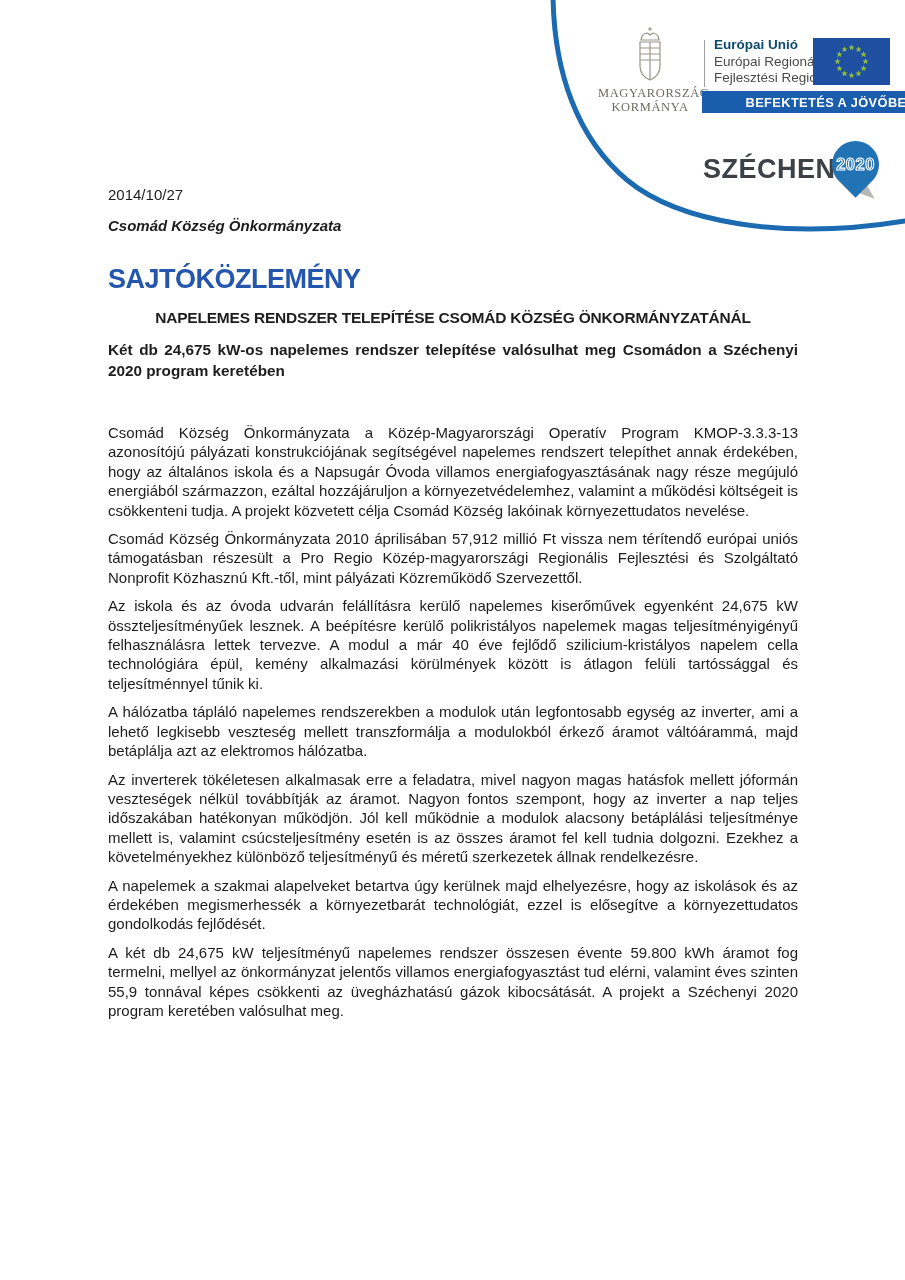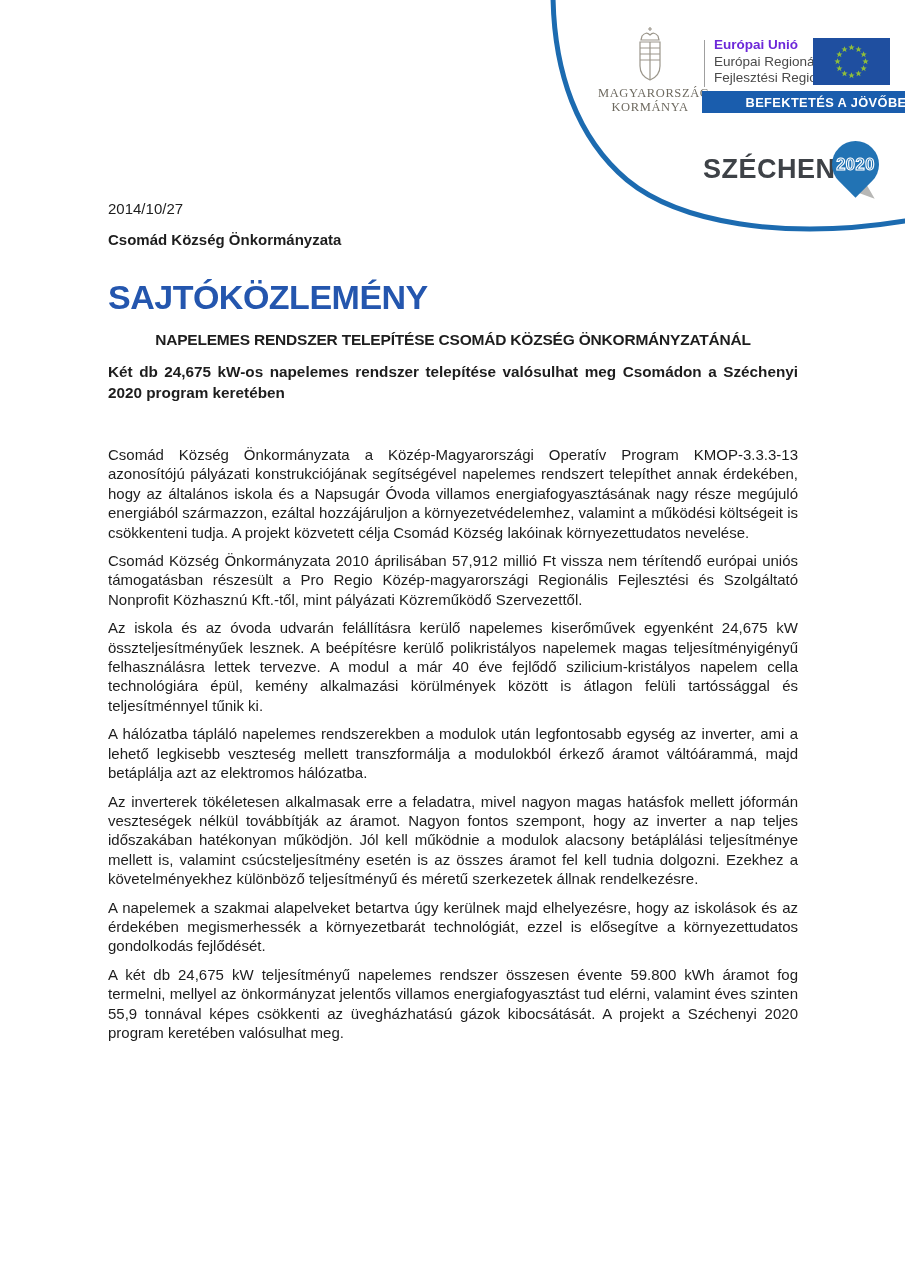--- a/index.html
+++ b/index.html
@@ -14,21 +14,21 @@
 
   .gov-block { position:absolute; left:598px; top:26px; width:104px; text-align:center; }
   .crest-svg { display:block; margin:0 auto; }
   .gov-name {
     margin-top:3px; font-family:"Liberation Serif", serif;
     font-size:12.5px; line-height:13.5px; color:#6e6a60; letter-spacing:0.6px;
   }
 
   .eu-divider { position:absolute; left:704px; top:40px; width:1px; height:47px; background:#9f9f9f; }
   .eu-text { position:absolute; left:714px; top:37px; font-size:13.5px; line-height:16.5px; color:#4a4a4a; }
-  .eu-text .eu-line-bold { font-weight:bold; color:#6d28d9; display:block; }
+  .eu-text .eu-line-bold { font-weight:bold; color:#0c4a6e; display:block; }
   .eu-text span { display:block; }
 
   .eu-flag { position:absolute; left:813px; top:38px; width:77px; height:47px; background:#1F4FA0; }
 
   .banner {
     position:absolute; left:702px; top:91px; width:176px; height:22px;
     background:#1A5DAD; color:#ffffff; font-weight:bold; font-size:12.8px;
     text-align:center; line-height:23px; letter-spacing:0.4px;padding-left:36px;
   }
 
@@ -48,25 +48,25 @@
     transform:rotate(-45deg);
   }
   .pin-year {
     position:absolute; inset:0; display:flex; align-items:center; justify-content:center;
     transform:rotate(45deg);
     font-size:16.5px; font-weight:bold; letter-spacing:0.5px;
     color:#fff; -webkit-text-fill-color:transparent; -webkit-text-stroke:1.1px #ffffff;
   }
 
   
-  .doc { position:absolute; left:108px; top:200px; width:690px; color:#1d1d1d; }
+  .doc { position:absolute; left:108px; top:186px; width:690px; color:#1d1d1d; }
   .date { font-size:15px; margin:0 0 14px 0; }
-  .org  { font-size:15px; font-weight:bold; margin:0 0 30px 0; }
+  .org  { font-size:15px; font-weight:bold; margin:0 0 30px 0;font-style:italic; }
   .title {
-    font-size:34px; font-weight:bold; color:#2456AE;
+    font-size:27px; font-weight:bold; color:#2456AE;
     letter-spacing:-0.5px; margin:0 0 14px 0;
   }
   .headline { font-size:15.5px; font-weight:bold; letter-spacing:-0.2px; margin:0 0 12px 0;text-align:center; }
   .subtitle { font-size:15.3px; font-weight:bold; text-align:justify; line-height:21px; margin:0 0 42px 0; }
   .para { font-size:15px; line-height:19.4px; text-align:justify; margin:0 0 9px 0; }
 </style>
 </head>
 <body>
 
 <div class="page">

